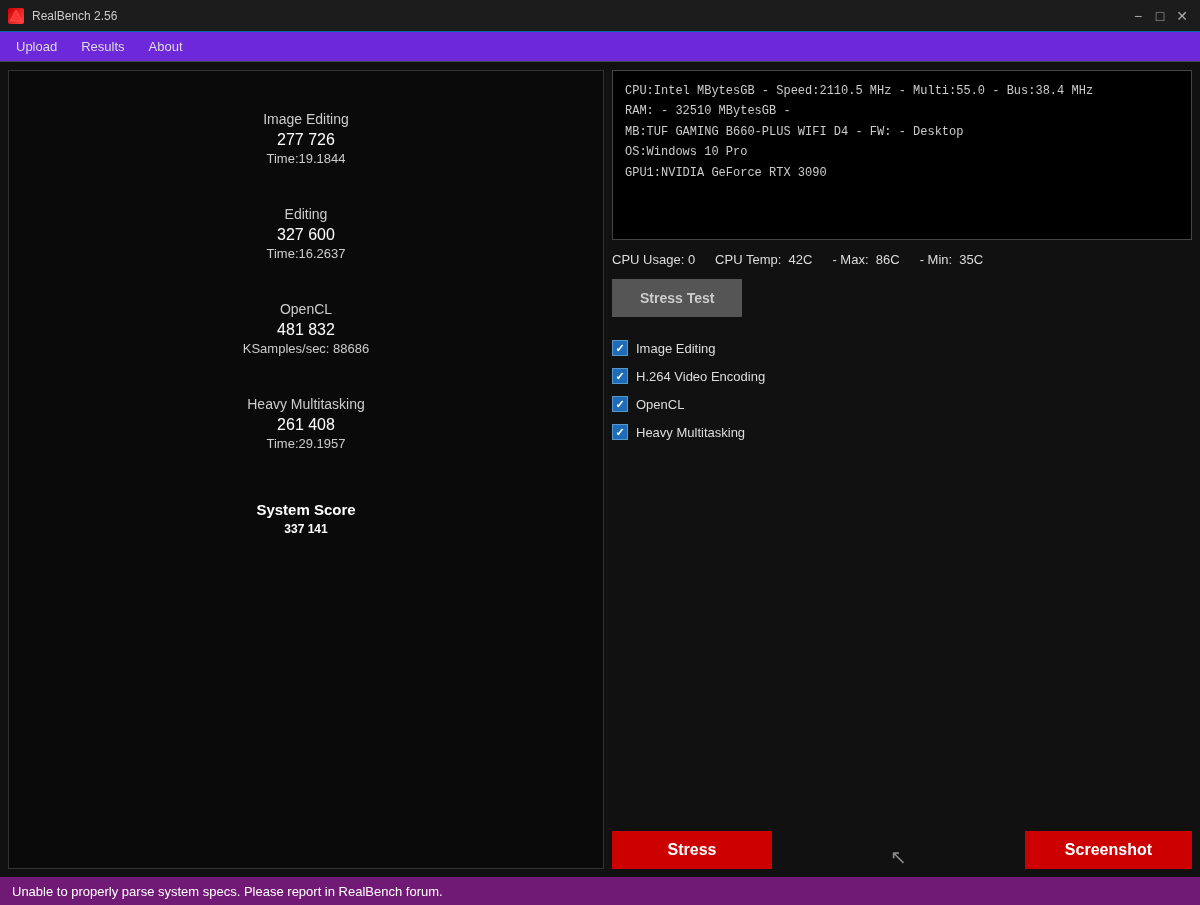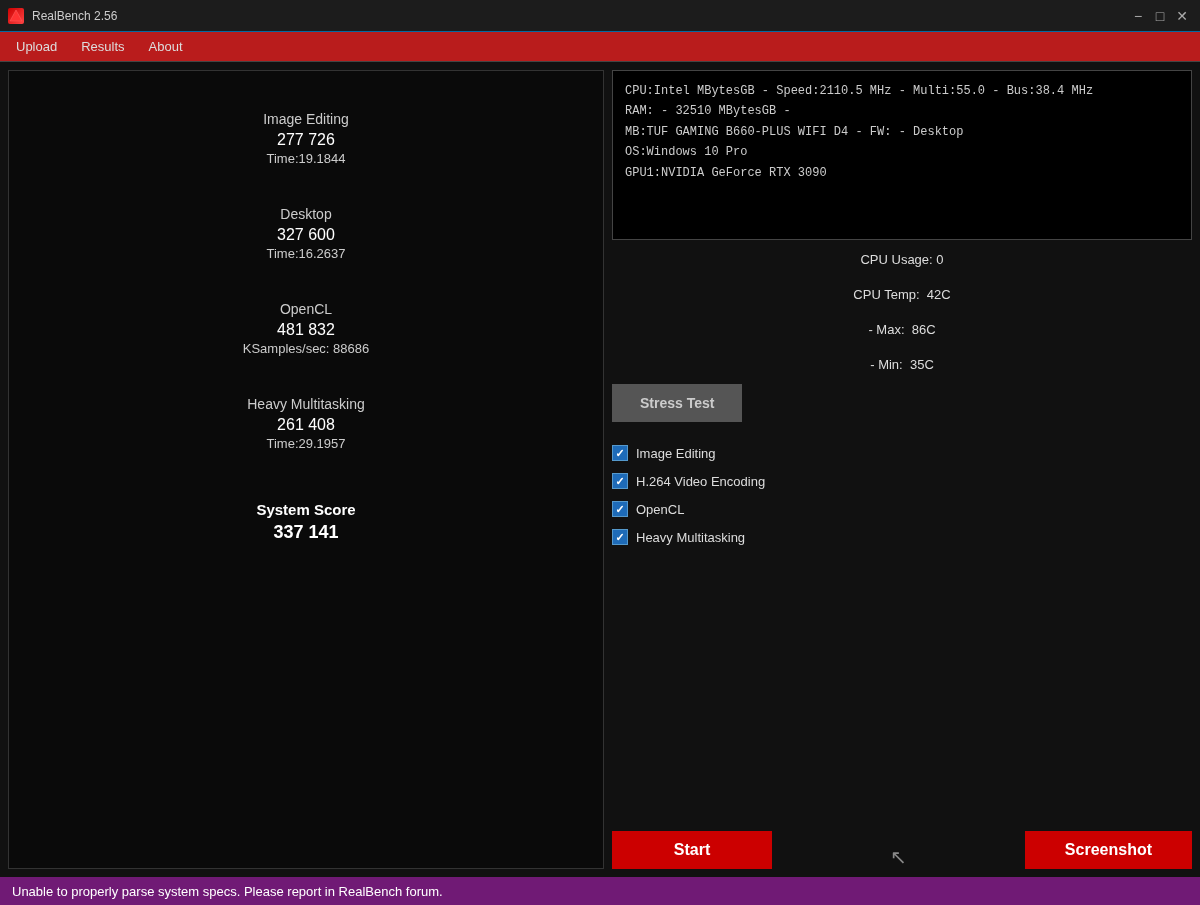--- a/index.html
+++ b/index.html
@@ -56,21 +56,21 @@
       color: #aaa;
       font-size: 14px;
       cursor: pointer;
       display: flex;
       align-items: center;
       justify-content: center;
     }
 
     
     .menu-bar {
-      background: #b91c1c;
+      background: #6d28d9;
       height: 30px;
       display: flex;
       align-items: center;
       padding: 0 4px;
       border-bottom: 1px solid #444;
     }
     .menu-item {
       color: #dddddd;
       font-size: 13px;
       padding: 4px 12px;
@@ -125,21 +125,21 @@
       font-size: 13px;
     }
     .benchmark-result .system-label {
       color: #ffffff;
       font-size: 15px;
       font-weight: bold;
       margin-bottom: 4px;
     }
     .benchmark-result .system-score {
       color: #ffffff;
-      font-size: 18px;
+      font-size: 12px;
       font-weight: bold;
     }
 
     
     .right-panel {
       width: 580px;
       display: flex;
       flex-direction: column;
       gap: 8px;
     }
@@ -158,21 +158,20 @@
       line-height: 1.7;
       font-family: 'Courier New', monospace;
     }
 
     
     .cpu-stats {
       display: flex;
       align-items: center;
       gap: 20px;
       padding: 4px 0;
-      flex-direction: column;
     }
     .cpu-stat-text {
       color: #dddddd;
       font-size: 13px;
     }
 
     
     .tab-bar {
       display: flex;
       gap: 0;
@@ -368,21 +367,21 @@
 
     <div class="left-panel">
 
       <div class="benchmark-result">
         <div class="label">Image Editing</div>
         <div class="score">277 726</div>
         <div class="time">Time:19.1844</div>
       </div>
 
       <div class="benchmark-result">
-        <div class="label">Desktop</div>
+        <div class="label">Editing</div>
         <div class="score">327 600</div>
         <div class="time">Time:16.2637</div>
       </div>
 
       <div class="benchmark-result">
         <div class="label">OpenCL</div>
         <div class="score">481 832</div>
         <div class="time">KSamples/sec: 88686</div>
       </div>
 
@@ -446,21 +445,21 @@
           <div class="checkbox-row">
             <div class="cb">
                 <span class="cb-check">✓</span>
               </div>
             <span class="cb-label">Heavy Multitasking</span>
           </div>
         </div>
       </div>
 
       <div class="bottom-area">
-        <button class="action-btn">Start</button>
+        <button class="action-btn">Stress</button>
         <div style="color:#888;font-size:20px;">↖</div>
         <button class="action-btn">Screenshot</button>
       </div>
 
     </div>
   </div>
 </div>
 
 <div class="status-bar">
   <span class="status-text">Unable to properly parse system specs. Please report in RealBench forum.</span>

